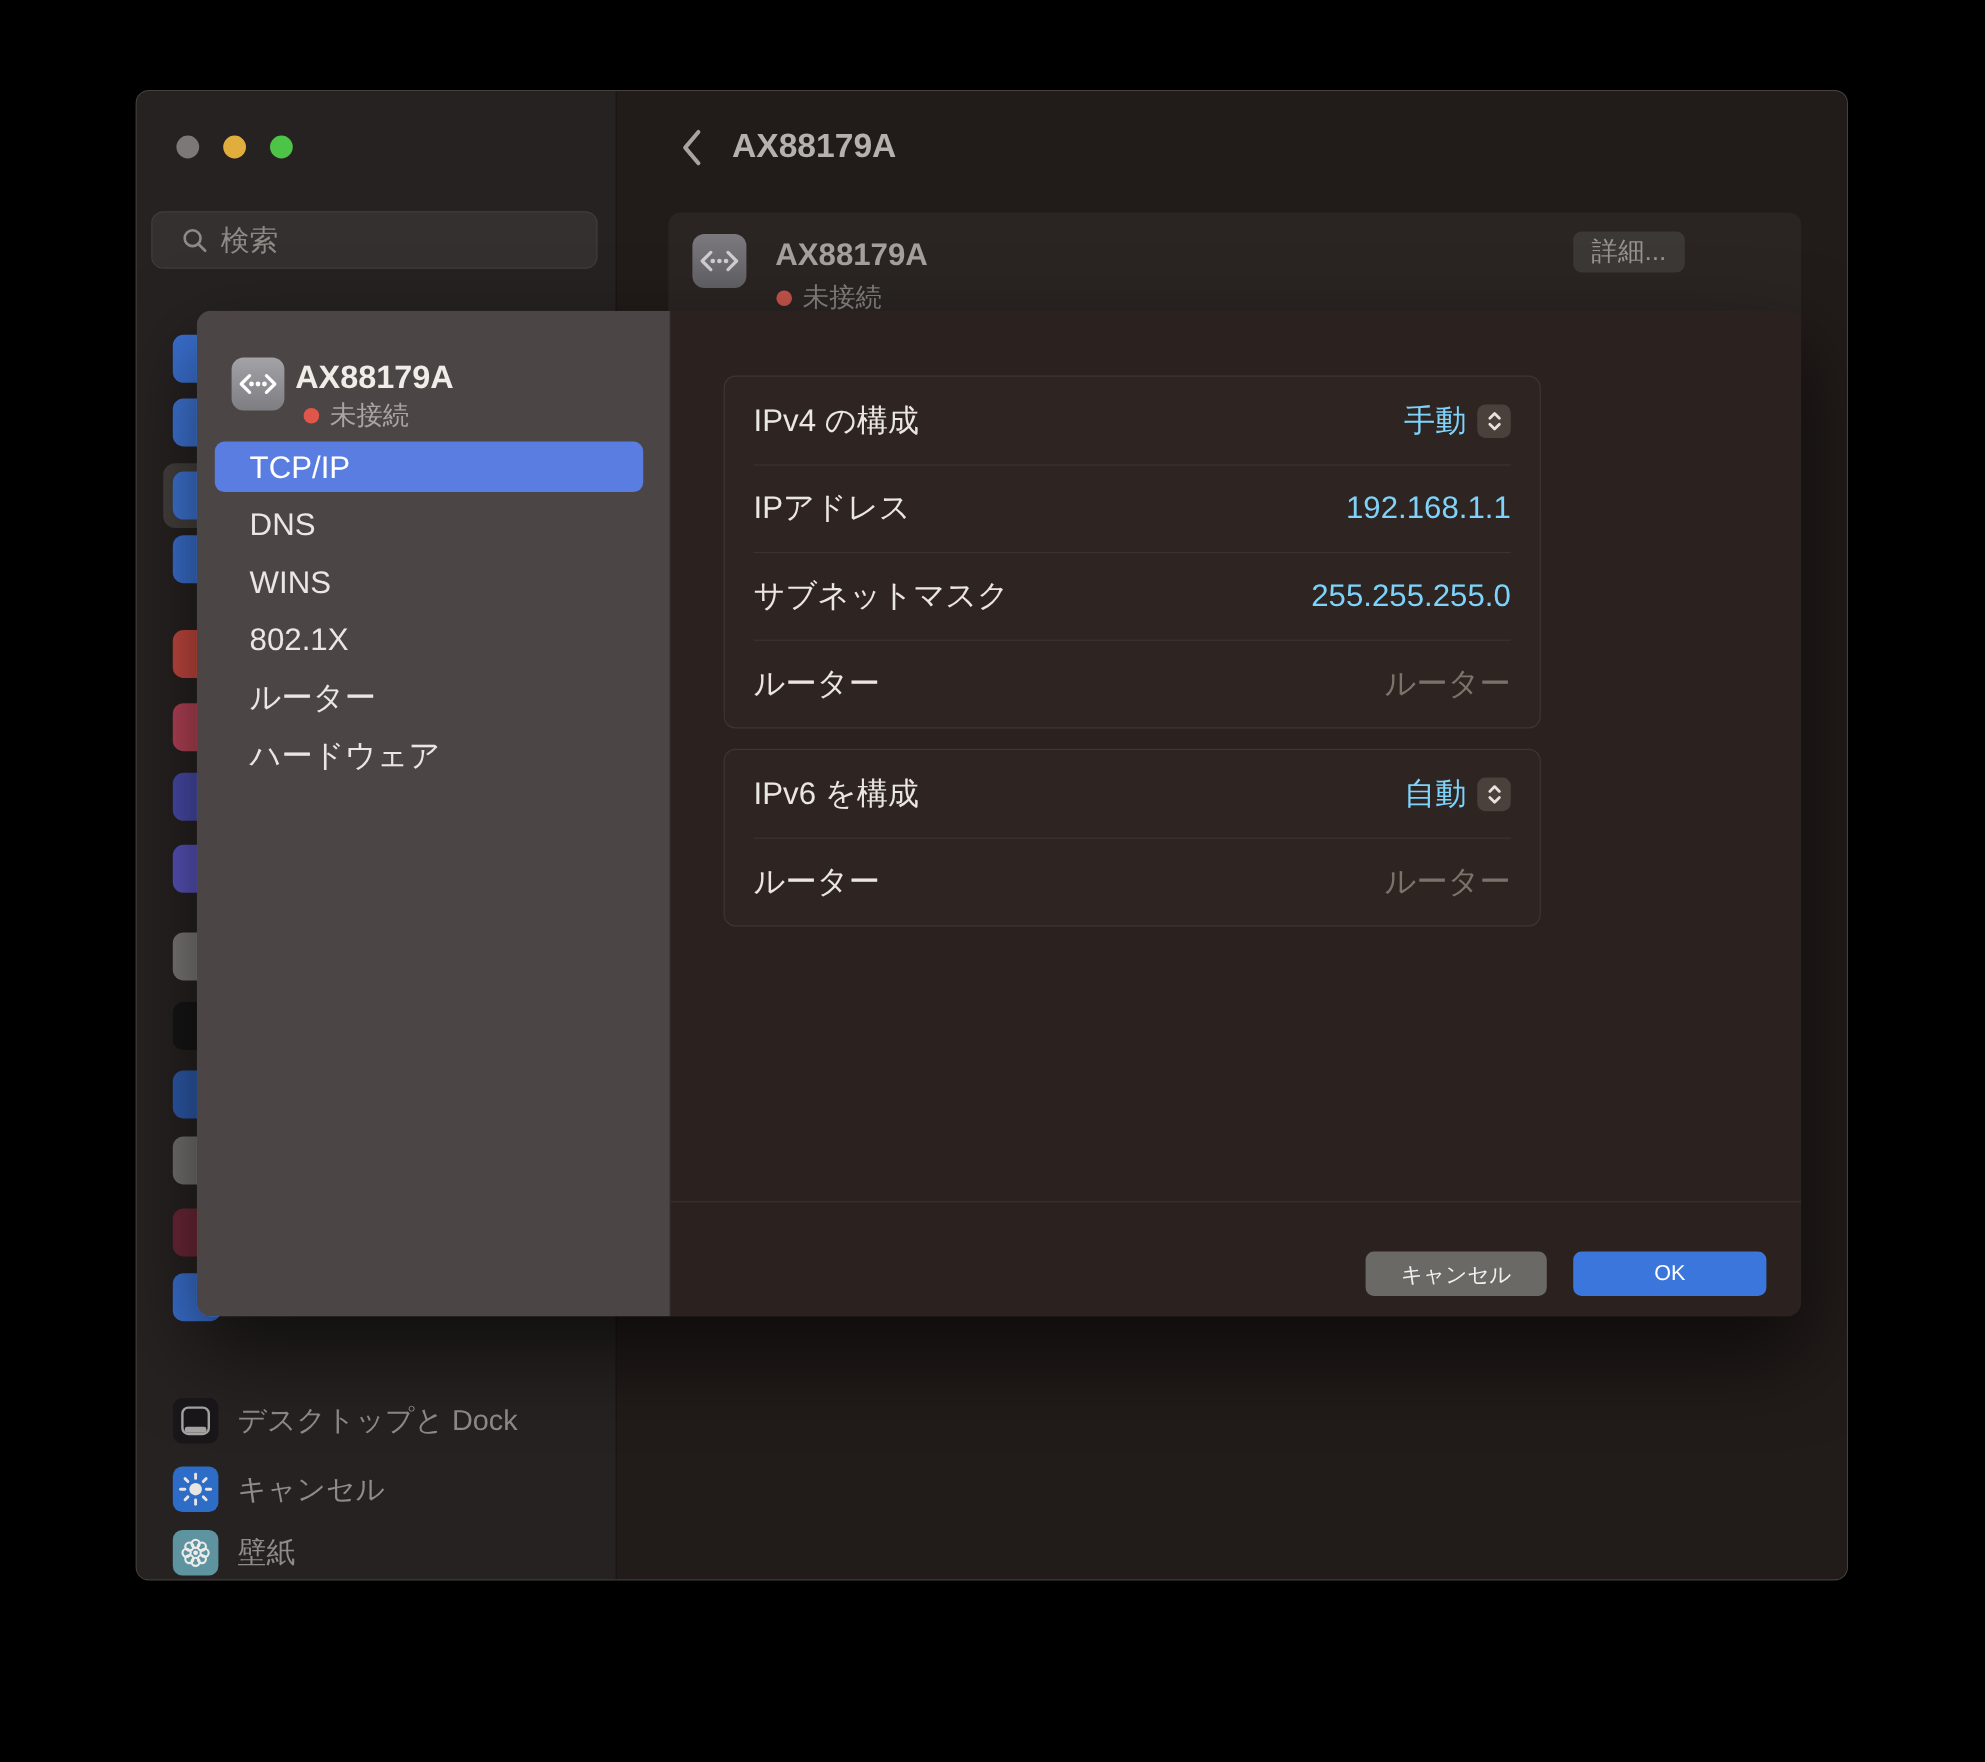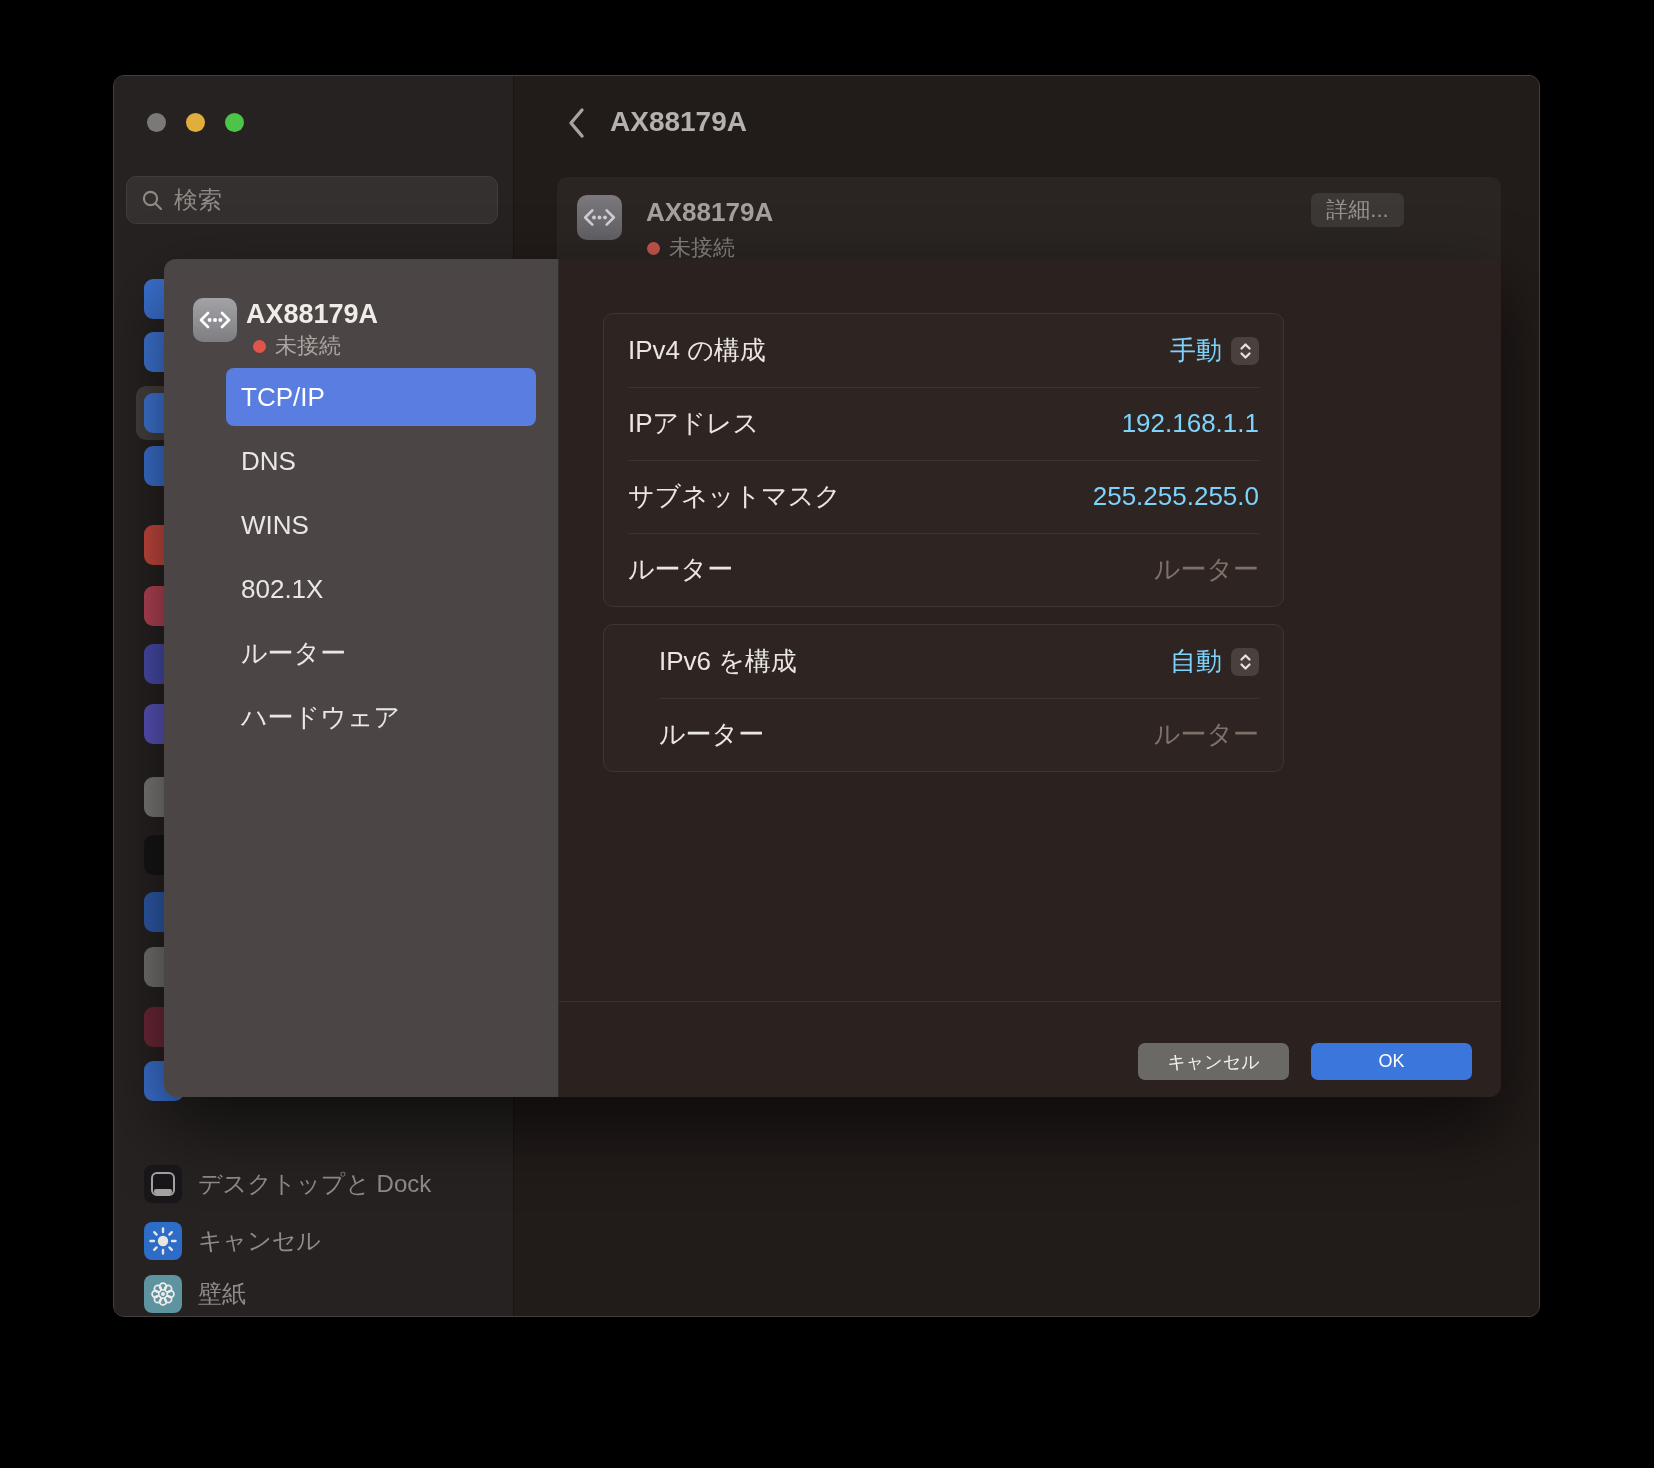--- a/index.html
+++ b/index.html
@@ -14,21 +14,21 @@
   .win-sidebar { position:absolute; left:0; top:0; width:400px; height:100%;
                  background:#272222; border-right:1px solid #191514; }
 
   .traffic { position:absolute; top:37px; width:19px; height:19px; border-radius:50%; }
   .t-close { left:33px;  background:#7b7977; }
   .t-min   { left:72px;  background:#e1ae3d; }
   .t-zoom  { left:111px; background:#4dc348; }
 
   .search-box { position:absolute; left:12px; top:100px; width:372px; height:48px;
                 background:#343030; border:1px solid #413d3b; border-radius:10px;
-                display:flex; align-items:center; padding:0 14px; gap:10px; }
+                display:flex; align-items:center; padding:0 24px; gap:10px; }
   .search-box .ph { color:#8e8985; font-size:24px; }
 
   .sliver { position:absolute; left:30px; width:40px; height:40px; border-radius:9px; }
   .sliver-pill { position:absolute; left:22px; width:44px; height:54px; border-radius:10px; background:#45403d; background:#45403d; }
 
   .bottom-item { position:absolute; left:0; width:398px; height:46px; display:flex;
                  align-items:center; padding-left:30px; gap:16px; }
   .bottom-item .app-icon { width:38px; height:38px; border-radius:8px; position:relative; flex:0 0 auto; }
   .bottom-item .label { color:#908b88; font-size:24px; }
   .dd-inner { position:absolute; inset:7px; border:2.5px solid #a5a4a2; border-radius:6px; }
@@ -58,28 +58,28 @@
   .sheet-right { flex:1; background:#2b2220; position:relative; }
 
   .sl-icon { position:absolute; left:29px; top:39px; width:44px; height:44px; border-radius:10px;
              background:linear-gradient(#a3a3a7,#7e7e82); display:flex; align-items:center; justify-content:center; }
   .sl-name { position:absolute; left:82px; top:40px; font-size:27px; font-weight:bold; color:#f0ede9; }
   .sl-status { position:absolute; left:89px; top:72px; display:flex; align-items:center; gap:9px; }
   .sl-status .dot { width:13px; height:13px; border-radius:50%; background:#e0564a; }
   .sl-status .txt { color:#aaa5a1; font-size:22px; }
 
   .tab-list { position:absolute; left:15px; top:109px; width:357px; }
-  .tab { height:58px; margin-bottom:6px; border-radius:8px; display:flex; align-items:center;
-         padding:0 15px; font-size:26px; color:#eae6e3;margin-left:47px; }
+  .tab { height:42px; margin-bottom:6px; border-radius:8px; display:flex; align-items:center;
+         padding:0 29px; font-size:26px; color:#eae6e3; }
   .tab.selected { background:#5a7de1; color:#ffffff; }
 
   .form-card { position:absolute; left:44px; width:681px; background:#2e2522;
                border:1px solid #3f3631; border-radius:10px; }
   .card-ipv4 { top:54px; }
-  .card-ipv6 { top:365px;padding-left:31px; }
+  .card-ipv6 { top:365px; }
   .form-row { height:73px; display:flex; align-items:center; padding:0 24px; position:relative; }
   .form-row + .form-row::before { content:""; position:absolute; left:24px; right:24px; top:0; height:1px; background:#3c332f; }
   .form-row .lbl { font-size:26px; color:#eae6e2; }
   .form-row .spacer { flex:1; }
   .form-row .val { font-size:26px; color:#7dd3fc; }
   .form-row .ph  { font-size:26px; color:#7d7269; }
   .stepper { width:28px; height:28px; margin-left:9px; border-radius:7px; background:#4a413c;
              display:flex; align-items:center; justify-content:center; }
 
   .footer-divider { position:absolute; left:0; right:0; top:742px; height:1px; background:#3a322d; }

